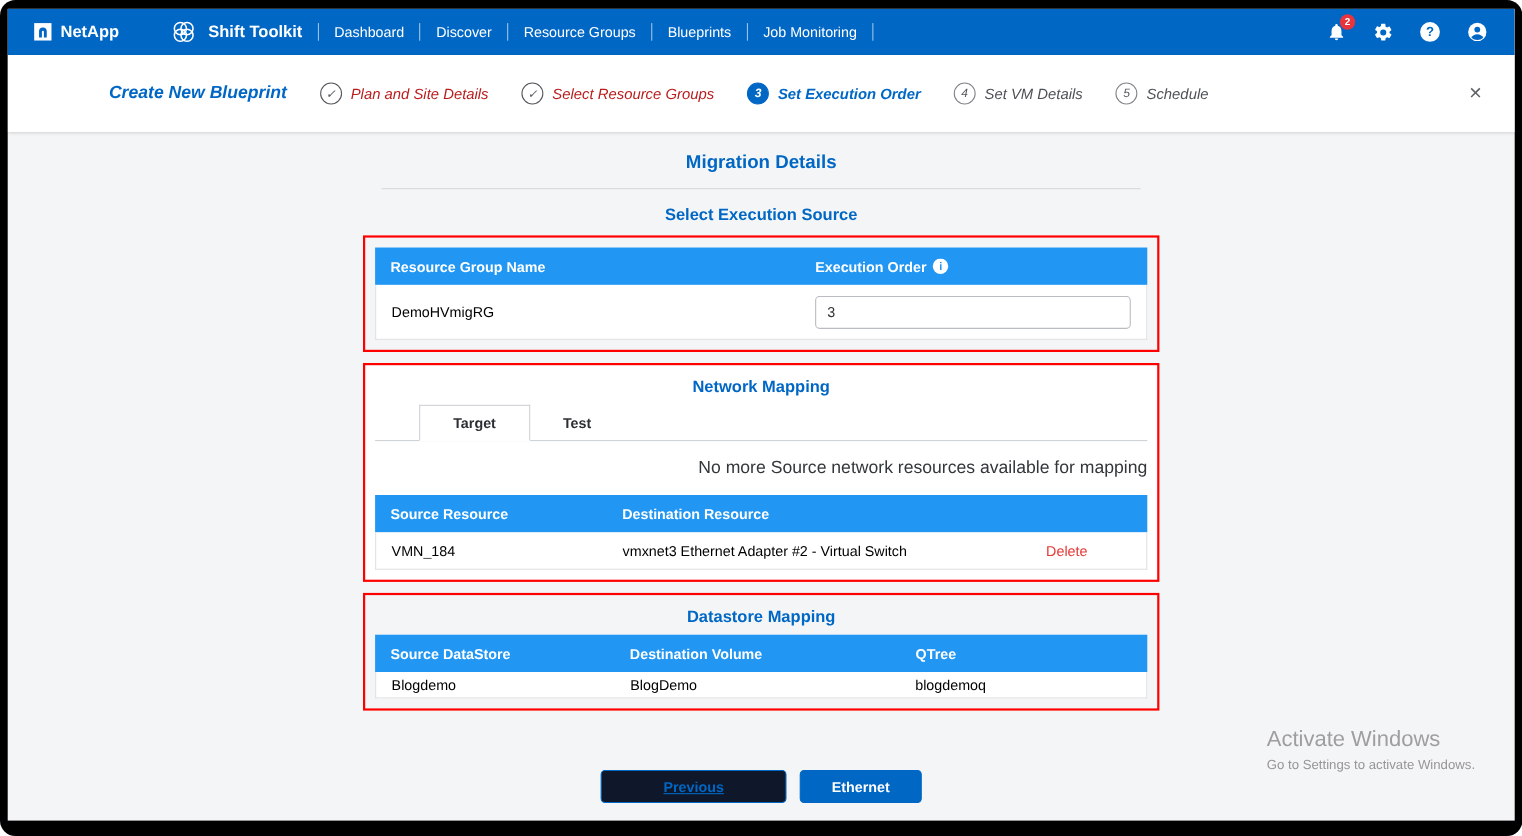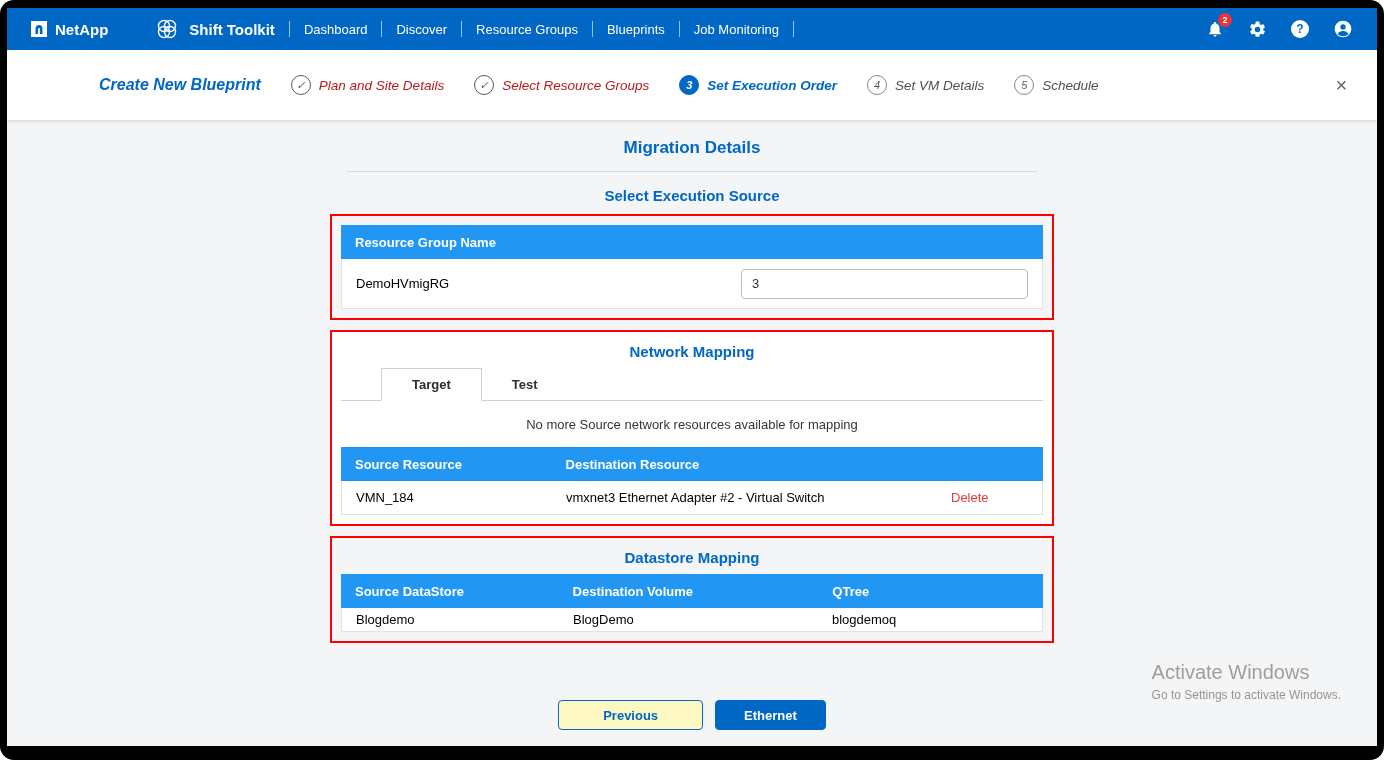--- a/index.html
+++ b/index.html
@@ -53,32 +53,32 @@
 
   .exec-table .thead, .exec-table .trow { grid-template-columns: 55% 45%; }
   .exec-table .trow { height: 50px; }
   .order-input { width: 100%; height: 30px; border: 1px solid #b9bcc0; border-radius: 4px; padding: 0 10px; font-size: 13px; font-family: inherit; color: #333; background: #fff; }
   .with-info { display: flex; align-items: center; gap: 6px; }
   .info-i { width: 14px; height: 14px; border-radius: 50%; background: #fff; color: var(--table-header-blue, #2196F3); font-size: 10px; font-weight: bold; display: inline-flex; align-items: center; justify-content: center; cursor: pointer; }
 
   .tabs { display: flex; border-bottom: 1px solid #cfd2d6; align-items: flex-end; padding-left: 40px; }
   .tab { padding: 8px 30px; font-size: 13px; font-weight: bold; color: #2b2f33; cursor: pointer; }
   .tab.active { border: 1px solid #cfd2d6; border-bottom: 1px solid #fff; margin-bottom: -1px; background: #fff; }
-  .notice { text-align: center; font-size: 13px; color: #33373b; margin: 16px 0 15px; }
+  .notice { text-align: right; font-size: 16px; color: #33373b; margin: 16px 0 15px; }
 
   .net-table .thead, .net-table .trow { grid-template-columns: 30% 55% 15%; }
   .net-table .trow { height: 34px; }
   .delete-link { color: var(--delete-red, #E53935); cursor: pointer; }
 
   .data-table .thead, .data-table .trow { grid-template-columns: 31% 37% 32%; }
   .data-table .trow { height: 24px; }
 
   .footer-actions { margin-top: auto; margin-bottom: 16px; display: flex; gap: 12px; }
   .btn { height: 30px; border-radius: 4px; font-size: 13px; font-weight: bold; font-family: inherit; cursor: pointer; }
-  .btn.ghost { background: #fef9c3; color: var(--accent-blue, #0067C5); border: 1px solid var(--accent-blue, #0067C5); padding: 0 44px; }
+  .btn.ghost { background: #0f172a; color: var(--accent-blue, #0067C5); border: 1px solid var(--accent-blue, #0067C5); padding: 0 56px; text-decoration: underline; }
   .btn.primary { background: var(--accent-blue, #0067C5); color: #fff; border: 1px solid var(--accent-blue, #0067C5); padding: 0 28px; }
 
   .watermark { position: absolute; right: 36px; bottom: 44px; color: #9e9e9e; text-align: left; pointer-events: none; }
   .watermark .l1 { font-size: 20px; }
   .watermark .l2 { font-size: 12px; margin-top: 4px; color: #969696; }
 </style>
 </head>
 <body>
 
 <div class="frame">
@@ -173,20 +173,24 @@
 
     <main class="content">
       <h1 class="page-title">Migration Details</h1>
       <div class="divider"></div>
 
       <h2 class="section-title">Select Execution Source</h2>
       <div class="redbox exec">
         <div class="table exec-table">
           <div class="thead">
             <div class="th">Resource Group Name</div>
+            <div class="th with-info">
+              <span>Execution Order</span>
+              <span class="info-i">i</span>
+            </div>
           </div>
           <div class="trow">
             <div class="td">DemoHVmigRG</div>
             <div class="td">
               <input class="order-input" type="text" value="3" style="">
             </div>
           </div>
         </div>
       </div>
 

